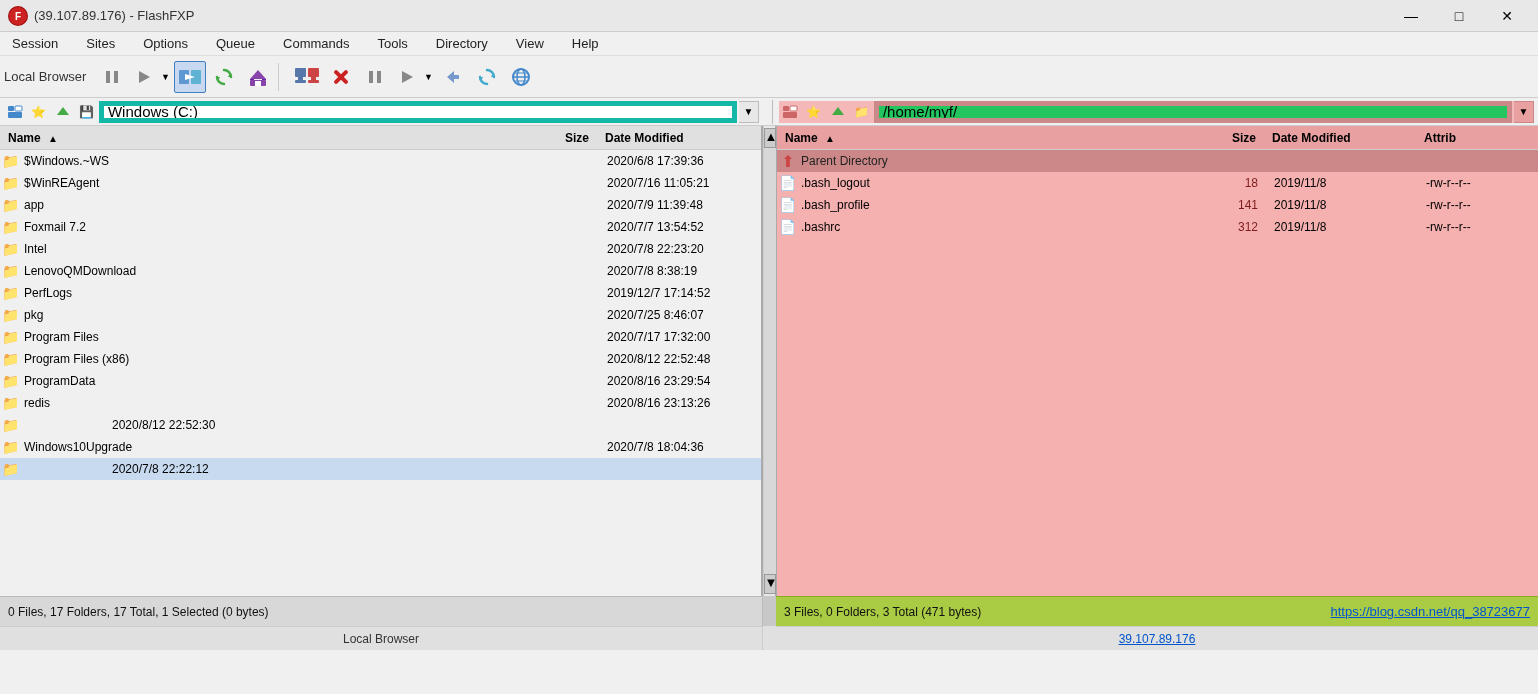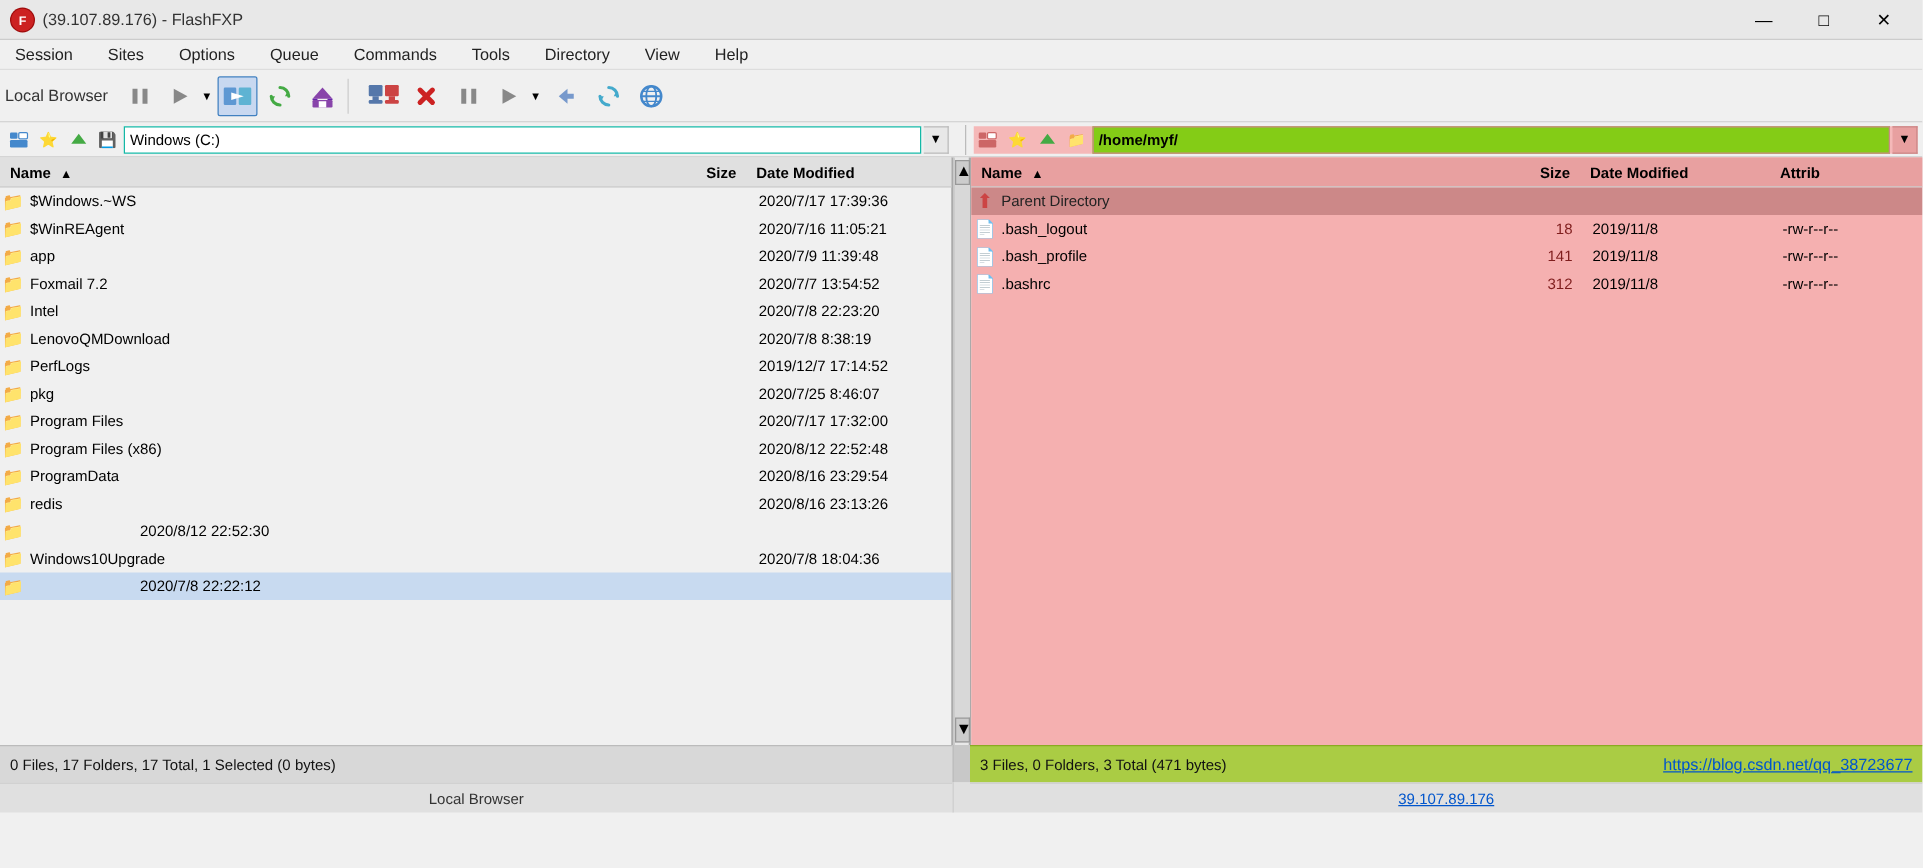--- a/index.html
+++ b/index.html
@@ -39,22 +39,22 @@
 
     
     .address-bar {
       display: flex; align-items: center; gap: 2px;
       background: #f0f0f0; height: 28px; padding: 2px 4px;
       border-bottom: 1px solid #ccc;
     }
     .addr-section { display: flex; align-items: center; flex: 1; gap: 2px; }
     .addr-btn { width: 22px; height: 22px; border: 1px solid transparent; background: transparent; cursor: pointer; display: flex; align-items: center; justify-content: center; font-size: 12px; }
     .addr-input {
-      flex: 1; height: 22px; border: 1px solid #14b8a6; padding: 0 4px;
-      font-size: 12px; background: white;
+      flex: 1; height: 22px; border: 5px solid #14b8a6; padding: 0 4px;
+      font-size: 15px; background: white;
     }
     .addr-dropdown { width: 20px; height: 22px; border: 1px solid #bbb; border-left: none; background: #e8e8e8; cursor: pointer; display: flex; align-items: center; justify-content: center; font-size: 10px; }
     .addr-remote { background: #f5b8b8; }
     .addr-remote .addr-input { background: #f5b8b8; }
 
     
     .panels { display: flex; height: calc(694px - 32px - 24px - 42px - 28px - 30px - 24px); }
 
     
     .panel { flex: 1; display: flex; flex-direction: column; border-right: 2px solid #aaa; }
@@ -278,41 +278,41 @@
     </button>
     <button class="addr-btn" title="Bookmarks">⭐</button>
     <button class="addr-btn" title="Up">
       <svg width="14" height="14" viewBox="0 0 14 14">
           <polygon points="7,2 13,10 1,10" fill="#44aa44"></polygon>
         </svg>
     </button>
     <span style="margin:0 3px; font-size:12px; display:flex; align-items:center; gap:2px;">
       <span style="color:#e8a800;">📁</span>
     </span>
-    <input class="addr-input" value="/home/myf/" style="flex: 1 1 0%; background: #84cc16; border-color: rgb(204, 136, 136); font-weight: bold;">
+    <input class="addr-input" value="/home/myf/" style="flex: 1 1 0%; background: #22c55e; border-color: rgb(204, 136, 136);">
     <div class="addr-dropdown" style="background:#e8a0a0; border-color:#cc8888;">▼</div>
   </div>
 </div>
 
 <div class="panels" style="height: 470px;">
 
   <div class="panel">
     <div class="panel-header">
       <span class="col-name">
         Name <span class="sort-arrow">▲</span>
       </span>
       <span class="col-size">Size</span>
       <span class="col-date">Date Modified</span>
     </div>
     <div class="file-list" id="local-files">
     <div class="file-row">
       <span class="file-icon folder-icon">📁</span>
       <span class="file-name">$Windows.~WS</span>
       <span class="file-size"></span>
-      <span class="file-date">2020/7/17 17:39:36</span>
+      <span class="file-date">2020/6/8 17:39:36</span>
     </div>
         <div class="file-row">
       <span class="file-icon folder-icon">📁</span>
       <span class="file-name">$WinREAgent</span>
       <span class="file-size"></span>
       <span class="file-date">2020/7/16 11:05:21</span>
     </div>
         <div class="file-row">
       <span class="file-icon folder-icon">📁</span>
       <span class="file-name">app</span>

